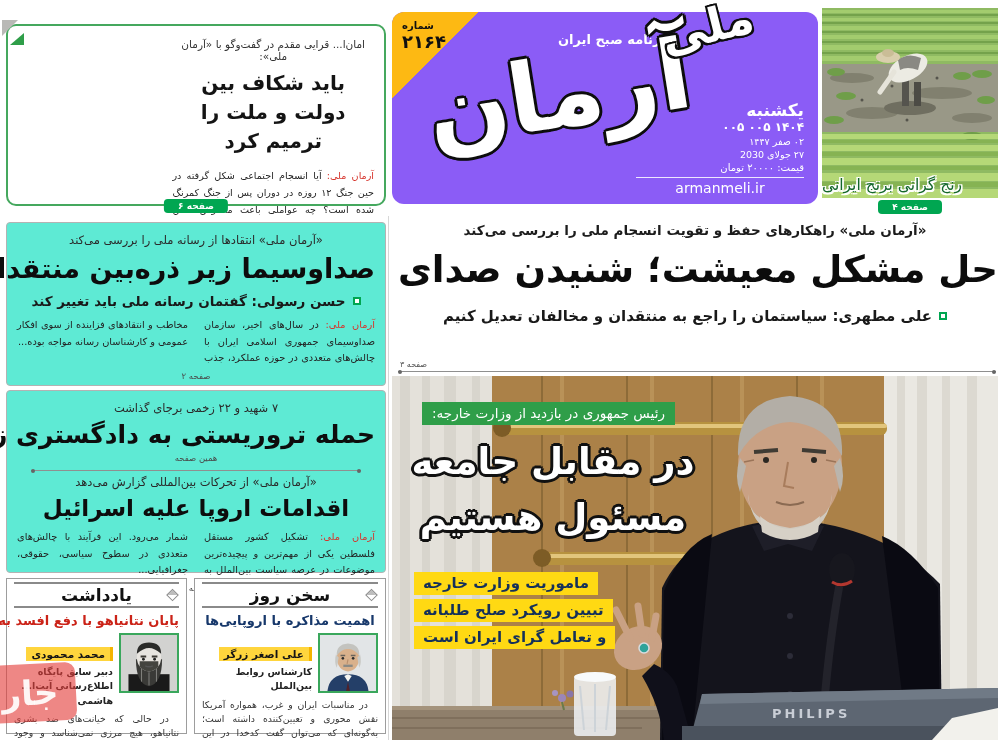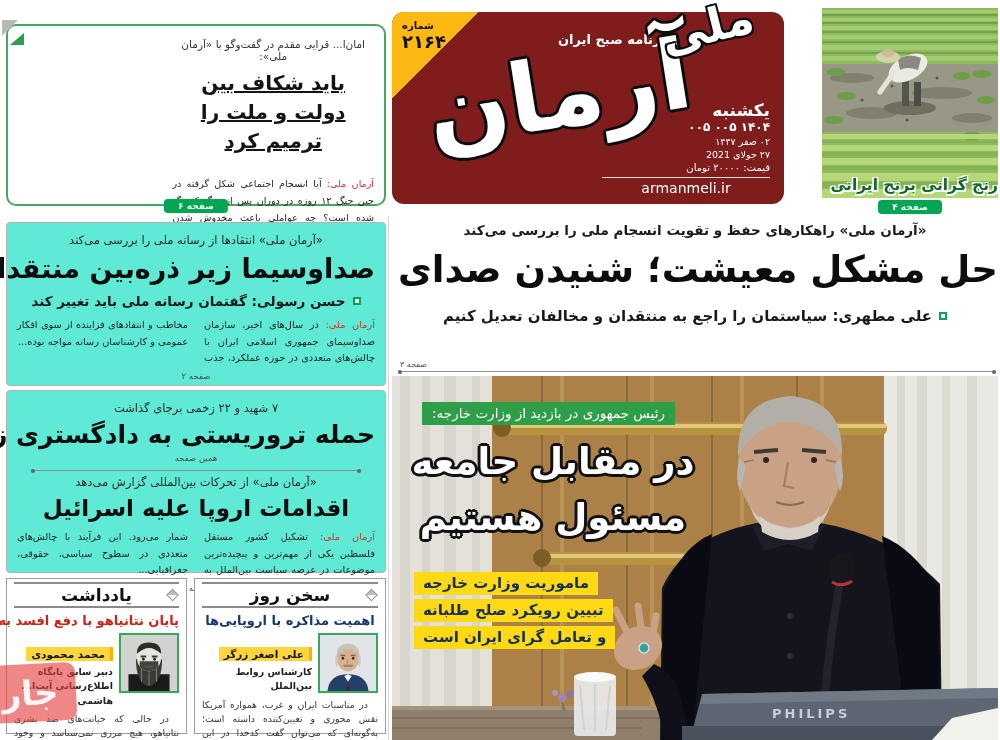--- a/index.html
+++ b/index.html
@@ -17,34 +17,34 @@
     border:2px solid #45a85e; border-radius:10px; background:#fff;
     display:flex; gap:6px; padding:8px 10px 8px 6px;flex-direction:column;
   }
   .iv-fold-grey { left:2px; top:20px; width:0; height:0;
     border-top:16px solid #b9b9b6; border-right:16px solid transparent; z-index:3; }
   .iv-fold-green { left:10px; top:33px; width:0; height:0;
     border-bottom:12px solid #2f9e49; border-left:14px solid transparent; z-index:3; }
   .iv-text { width:56%; }
   .iv-kicker { font-size:10.5px; color:#333; text-align:center; margin-top:4px; }
   .iv-headline { font-size:20px; font-weight:bold; color:#141414; text-align:center;
-    line-height:1.45; margin:7px 0 20px;text-decoration:underline; }
+    line-height:1.45; margin:7px 0 12px; }
   .iv-lead { font-size:9.6px; color:#222; text-align:justify; line-height:1.75; }
   .red-prefix { color:#d6332b; font-weight:normal; }
   .iv-photo { flex:1; border-radius:4px; overflow:hidden; background:#eae9e5; }
   .iv-photo svg { width:100%; height:100%; display:block; }
   .pill {
     background:#00a651; color:#fff; font-size:9px; font-weight:bold;
     padding:2px 14px; border-radius:4px; white-space:nowrap;
   }
   .iv-badge { bottom:-9px; right:50%; transform:translateX(50%); z-index:4; }
 
   
-  .masthead { left:392px; top:12px; width:392px; height:192px;
-    background:#7f1d1d; border-radius:12px; }
+  .masthead { left:392px; top:12px; width:426px; height:192px;
+    background:#8b5cf6; border-radius:12px; }
   .issue-corner { left:0; top:0; width:86px; height:86px;
     background:linear-gradient(135deg,#fdb913 50%, rgba(0,0,0,0) 50.5%);
     border-top-left-radius:12px; direction:ltr; padding:8px 0 0 10px; }
   .issue-label { font-size:10px; font-weight:bold; color:#101010; display:block; text-align:left; }
   .issue-number { font-size:18px; font-weight:bold; color:#101010; display:block; text-align:left; line-height:1.2; }
   .mast-tagline { top:20px; left:120px; width:210px; text-align:center;
     color:#fff; font-weight:bold; font-size:13px; }
   .logo-main { left:34px; top:34px; font-size:96px; font-weight:bold; color:#fff;
     transform:rotate(-9deg); line-height:1;
     text-shadow:-2px -2px 0 #0d0d0d, 2px -2px 0 #0d0d0d, -2px 2px 0 #0d0d0d,
@@ -58,22 +58,22 @@
   .md-fa { font-size:12px; font-weight:bold; display:block; letter-spacing:1px; }
   .md-small { font-size:9.5px; display:block; margin-top:2px; }
   .md-price { font-size:10px; font-weight:normal; display:block; margin-top:2px; }
   .md-url { display:block; border-top:1px solid rgba(255,255,255,.85); margin-top:4px;
     padding-top:2px; font-size:14px; direction:ltr; text-align:center; color:#fff; text-decoration:none; }
 
   
   .rice-box { left:822px; top:8px; width:176px; height:206px; }
   .rice-photo { position:relative; width:176px; height:190px; overflow:hidden; }
   .rice-photo svg { width:100%; height:100%; display:block; }
-  .rice-caption { position:absolute; bottom:4px; right:0; left:0; text-align:right;
-    font-size:15.5px; font-weight:bold; color:#14672c;
+  .rice-caption { position:absolute; bottom:4px; right:0; left:0; text-align:left;
+    font-size:15.5px; font-weight:normal; color:#14672c;
     text-shadow:-1.5px -1.5px 0 #fff, 1.5px -1.5px 0 #fff, -1.5px 1.5px 0 #fff,
       1.5px 1.5px 0 #fff, 0 1.5px 0 #fff, 0 -1.5px 0 #fff; }
   .rice-badge { display:flex; justify-content:center; margin-top:2px; }
 
   
   .center-band { left:392px; top:214px; width:606px; height:158px; text-align:center; }
   .cb-kicker { font-size:13.5px; font-weight:bold; color:#1c1c1c; margin-top:8px; }
   .cb-headline { font-size:37px; font-weight:bold; color:#0c0c0c; margin-top:10px;
     letter-spacing:-0.5px; white-space:nowrap; }
   .cb-sub { font-size:15px; font-weight:bold; color:#191919; margin-top:16px; }
@@ -190,21 +190,21 @@
       <span class="issue-label">شماره</span>
       <span class="issue-number">۲۱۶۴</span>
     </div>
     <div class="abs mast-tagline">روزنامه صبح ایران</div>
     <div class="abs logo-secondary">ملی</div>
     <div class="abs logo-main">آرمان</div>
     <div class="abs mast-date">
       <span class="md-weekday">یکشنبه</span>
       <span class="md-fa">۱۴۰۴ ۰۰۵ ۰۰۵</span>
       <span class="md-small">۰۲ صفر ۱۴۴۷</span>
-      <span class="md-small">۲۷ جولای 2021</span>
+      <span class="md-small">۲۷ جولای 2030</span>
       <span class="md-price">قیمت: ۲۰۰۰۰ تومان</span>
       <a class="md-url" href="#">armanmeli.ir</a>
     </div>
   </div>
 
   <div class="abs rice-box">
     <div class="rice-photo">
       <svg viewBox="0 0 176 190" preserveAspectRatio="none">
         <rect width="176" height="190" fill="#8fba62"></rect>
         <g fill="#a3cc6e">

